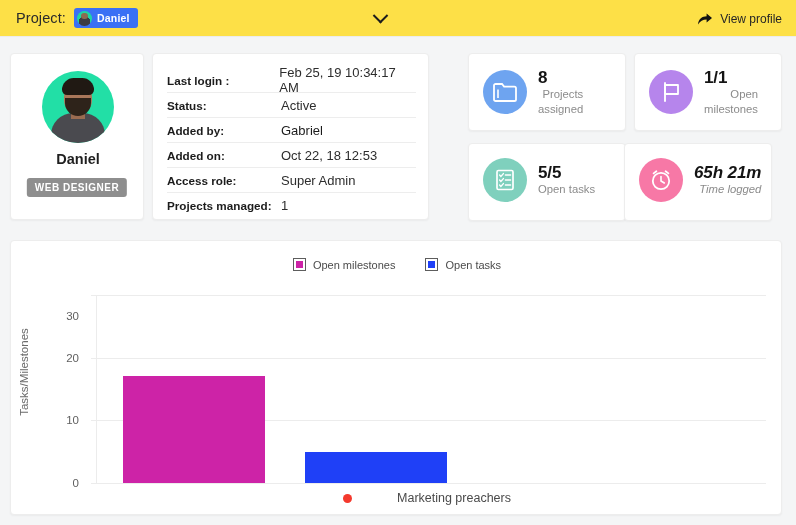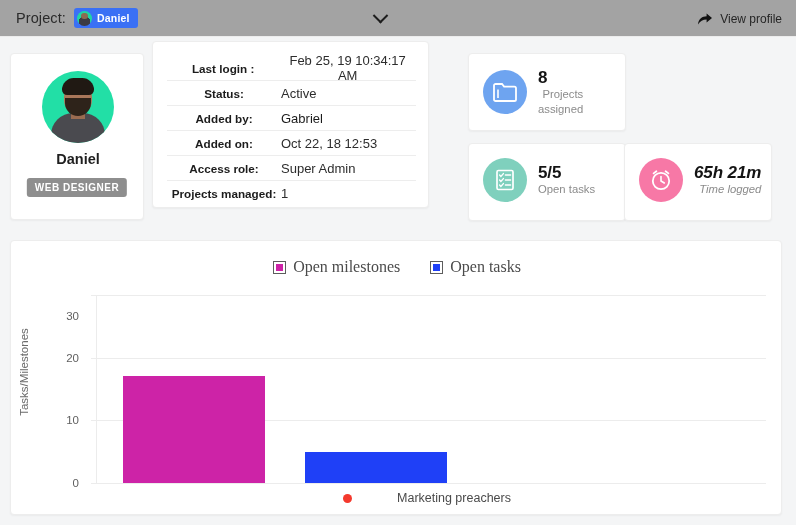--- a/index.html
+++ b/index.html
@@ -8,21 +8,21 @@
     background: #f4f5f6;
     font-family: "Liberation Sans", sans-serif;
     -webkit-font-smoothing: antialiased;
     overflow: hidden;
   }
   .page { position: relative; width: 796px; height: 525px; }
 
   
   .topbar {
     position: absolute; left: 0; top: 0; width: 796px; height: 37px;
-    background: #a3a3a3;
+    background: #fde047;
     border-bottom: 1px solid #ececec;
     display: flex; align-items: center;
   }
   .project-label {
     margin-left: 16px; font-size: 14.5px; color: #2b2b2b; letter-spacing: .1px;
   }
   .project-chip {
     margin-left: 8px; height: 20px; background: #3a70f5; border-radius: 3px;
     display: flex; align-items: center; padding: 0 8px 0 3px; gap: 5px;
   }
@@ -49,21 +49,21 @@
     display: flex; align-items: center; gap: 7px; cursor: pointer;
   }
   .vp-text { font-size: 12px; color: #262626; }
 
   
   .card {
     position: absolute; background: #ffffff; border: 1px solid #ededed;
     border-radius: 4px; box-shadow: 0 1px 2px rgba(0,0,0,.045);
   }
   #profile-card { left: 10px; top: 53px; width: 134px; height: 167px; }
-  #details-card { left: 152px; top: 41px; width: 277px; height: 167px; text-align: center; }
+  #details-card { left: 152px; top: 53px; width: 277px; height: 167px; }
   #card-projects   { left: 468px; top: 53px; width: 158px; height: 78px; }
   #card-milestones { left: 634px; top: 53px; width: 148px; height: 78px; }
   #card-tasks      { left: 468px; top: 143px; width: 158px; height: 78px; }
   #card-time       { left: 624px; top: 143px; width: 148px; height: 78px; font-style: italic; }
   #chart-card      { left: 10px; top: 240px; width: 772px; height: 275px; }
 
   
   .avatar-big {
     position: absolute; left: 31px; top: 17px; width: 72px; height: 72px;
     border-radius: 50%; background: #22dfa6; overflow: hidden;
@@ -120,21 +120,21 @@
   .stat-lbl { font-size: 11.3px; color: #8b8b8b; line-height: 1.22; margin-top: 1px; text-align: right; }
 
   
   .legend {
     position: absolute; left: 0; top: 17px; width: 772px;
     display: flex; justify-content: center; gap: 30px;
   }
   .leg-item { display: flex; align-items: center; gap: 7px; }
   .leg-box { width: 13px; height: 13px; border: 1.3px solid #5d5d5d; display: flex; align-items: center; justify-content: center; }
   .leg-box i { width: 7px; height: 7px; display: block; }
-  .leg-text { font-size: 16px; color: #4b4b4b; font-family: Liberation Serif, serif; }
+  .leg-text { font-size: 11px; color: #4b4b4b; }
 
   .plot { position: absolute; left: 0; top: 45px; width: 772px; height: 200px; }
   .y-title {
     position: absolute; left: -62px; top: 80px; width: 150px; text-align: center;
     font-size: 11.5px; color: #6b6b6b; transform: rotate(-90deg);
   }
   .grid-line { position: absolute; left: 80px; width: 675px; height: 1px; background: #ececec; }
   .y-tick { position: absolute; left: 38px; width: 30px; text-align: right; font-size: 11.5px; color: #5f5f5f; transform: translateY(-50%); }
   .axis-v { position: absolute; left: 85px; top: 9px; width: 1px; height: 188px; background: #ececec; }
   .bar { position: absolute; bottom: 0; }
@@ -219,20 +219,35 @@
         </svg>
       </div>
       <div class="stat-txt">
         <span class="stat-num">8</span>
         <span class="stat-lbl">Projects</span>
         <span class="stat-lbl">assigned</span>
       </div>
     </div>
   </div>
 
+  <div class="card" id="card-milestones">
+    <div class="stat-inner">
+      <div class="stat-icon ic-milestones" style="background: rgb(182, 133, 236);">
+        <svg width="22" height="22" viewBox="0 0 22 22">
+          <path d="M5 2 V20" fill="none" stroke="#ffffff" stroke-width="1.9" stroke-linecap="round"></path>
+          <path d="M5 4 H18 V13 H5 Z" fill="none" stroke="#ffffff" stroke-width="1.8" stroke-linejoin="round"></path>
+        </svg>
+      </div>
+      <div class="stat-txt">
+        <span class="stat-num">1/1</span>
+        <span class="stat-lbl">Open</span>
+        <span class="stat-lbl">milestones</span>
+      </div>
+    </div>
+  </div>
 
   <div class="card" id="card-tasks">
     <div class="stat-inner">
       <div class="stat-icon ic-tasks" style="background: rgb(127, 208, 189);">
         <svg width="24" height="24" viewBox="0 0 24 24">
           <rect x="4" y="2.5" width="16" height="19" rx="1.4" fill="none" stroke="#ffffff" stroke-width="1.7"></rect>
           <path d="M6.6 7 l1.3 1.4 L10.4 5.6" fill="none" stroke="#ffffff" stroke-width="1.4" stroke-linecap="round"></path>
           <path d="M6.6 12 l1.3 1.4 L10.4 10.6" fill="none" stroke="#ffffff" stroke-width="1.4" stroke-linecap="round"></path>
           <path d="M6.6 17 l1.3 1.4 L10.4 15.6" fill="none" stroke="#ffffff" stroke-width="1.4" stroke-linecap="round"></path>
           <path d="M12.4 7 H17.6 M12.4 12 H17.6 M12.4 17 H17.6" stroke="#ffffff" stroke-width="1.4" stroke-linecap="round"></path>

